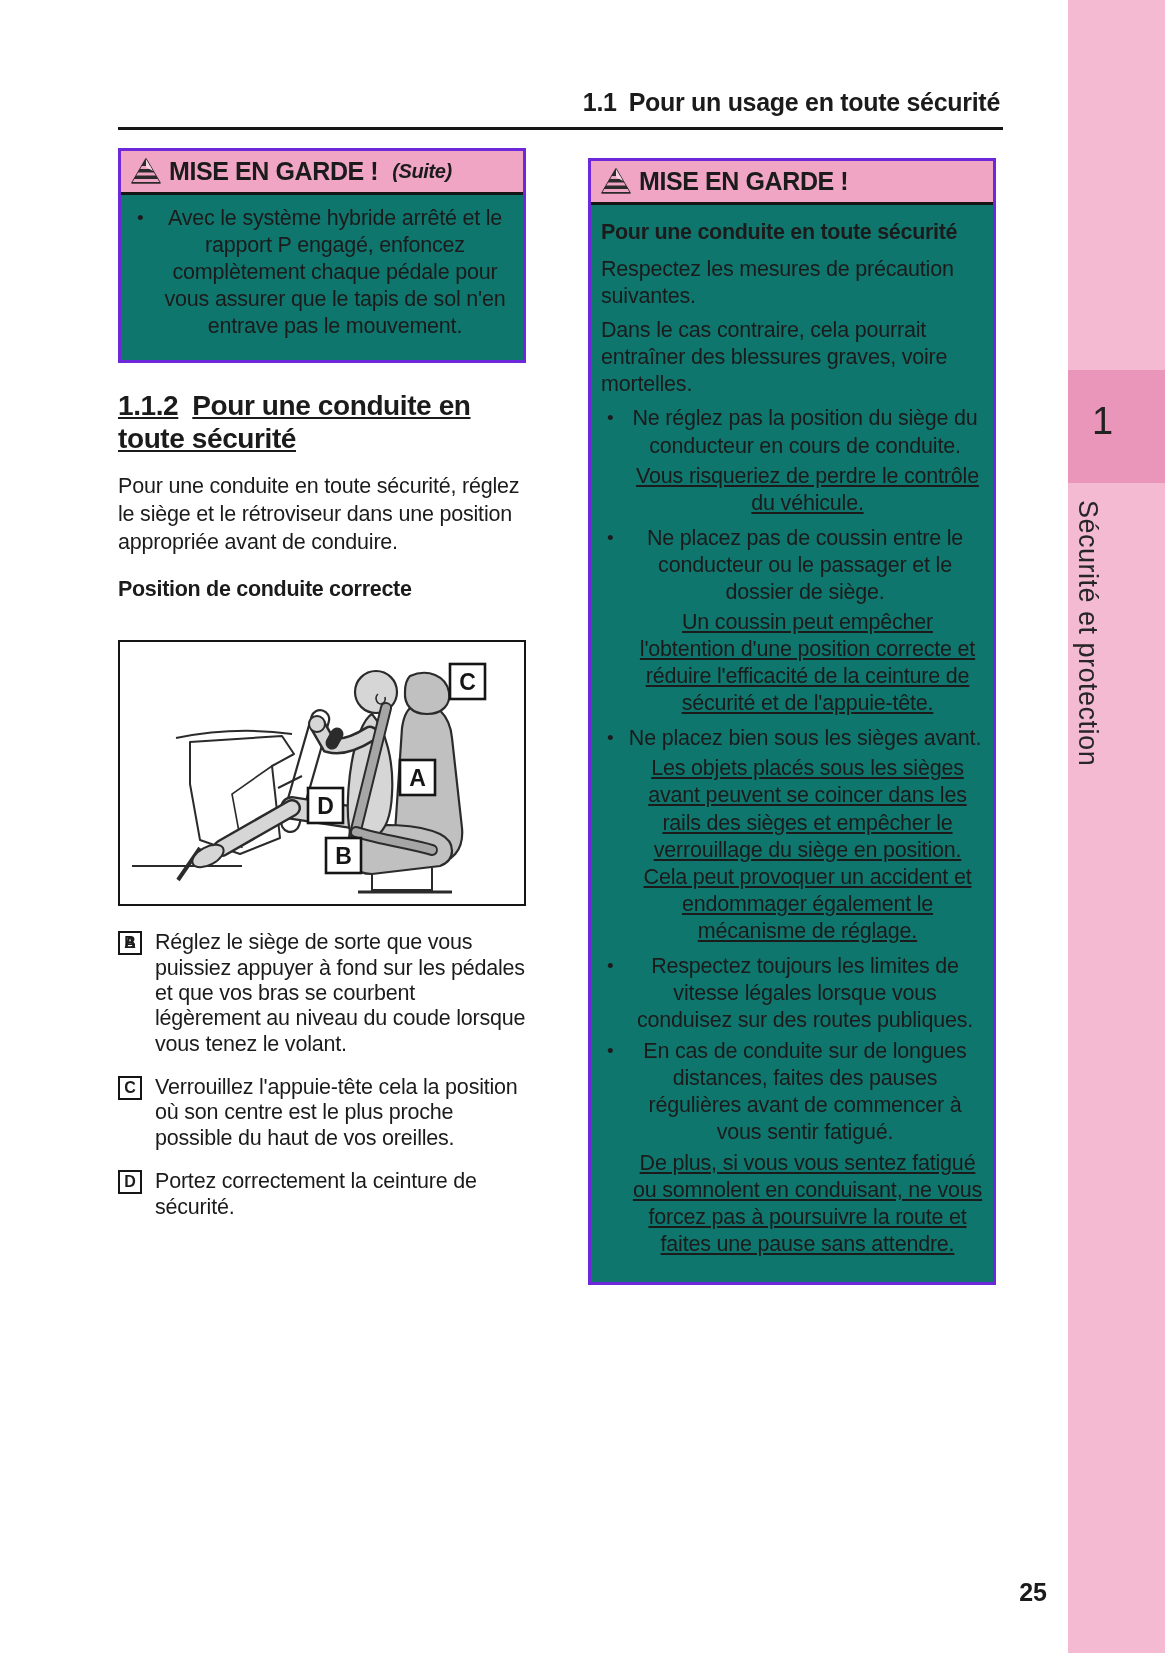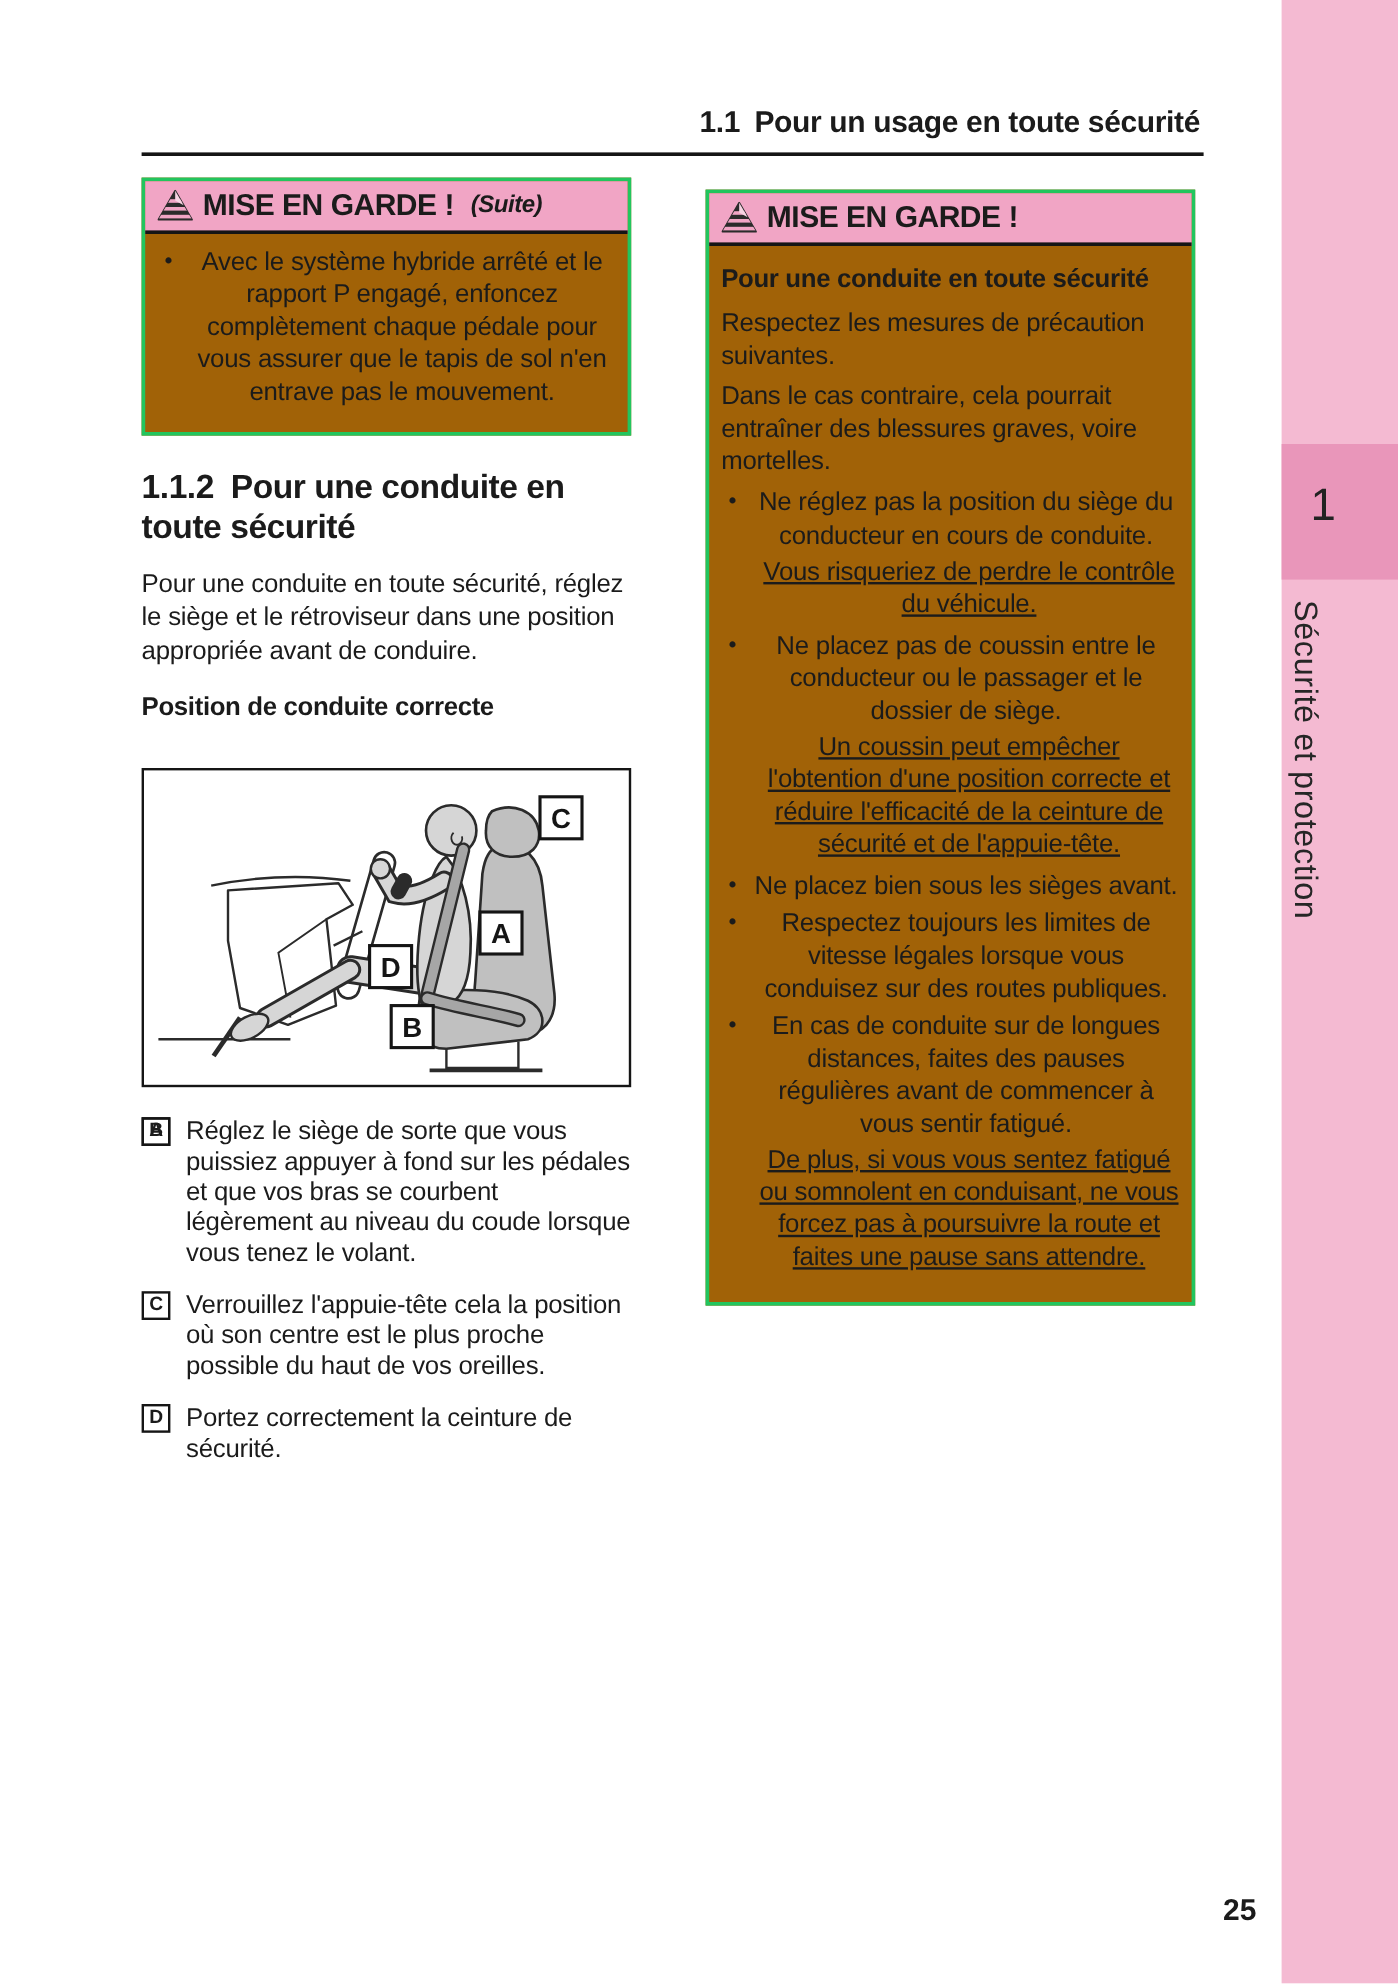--- a/index.html
+++ b/index.html
@@ -27,38 +27,38 @@
   .chapter-num{position:absolute;left:24px;top:30px;font-size:38px;color:#222;}
   .side-vert-title{
     position:absolute;left:1072px;top:500px;writing-mode:vertical-rl;
     font-size:27px;color:#262626;letter-spacing:0.5px;
   }
   .page-num{position:absolute;top:1578px;right:118px;font-weight:bold;font-size:25px;margin-left:48px;}
   
   .col-left{position:absolute;left:118px;top:148px;width:408px;}
   .col-right{position:absolute;left:588px;top:158px;width:408px;}
   
-  .warning-box{border:3px solid #22c55e;background:#a16207;box-sizing:border-box;}
+  .warning-box{border:3px solid #6d28d9;background:#0f766e;box-sizing:border-box;}
   .warning-head{
     background:var(--pink-band);border-bottom:3px solid #151515;
     display:flex;align-items:center;gap:8px;padding:6px 10px;
     font-weight:bold;font-size:25px;letter-spacing:-0.4px;
   }
   .warning-head .suite{font-style:italic;font-size:20px;margin-left:6px;}
   .warning-body{padding:10px 10px 16px 10px;font-size:21.5px;line-height:1.26;letter-spacing:-0.2px;}
   .warn-icon{flex:0 0 auto;display:block;}
   
   ul.bullets{list-style:none;margin:0;padding:0;text-align:center;}
   ul.bullets li{position:relative;padding-left:26px;margin:0 0 4px 0;}
   ul.bullets li::before{content:"\2022";position:absolute;left:6px;top:1px;font-size:19px;}
   ul.bullets .sub{margin:3px 0 8px 5px;text-decoration:underline;}
   .rw-heading{font-weight:bold;font-size:21.5px;margin:4px 0 10px 0;letter-spacing:-0.3px;}
   .rw-paras p{margin:0 0 7px 0;}
   
-  .section-heading{font-weight:bold;font-size:28px;line-height:1.18;letter-spacing:-0.4px;margin:26px 0 0 0;}
+  .section-heading{font-weight:bold;font-size:28px;line-height:1.18;letter-spacing:-0.4px;margin:26px 0 0 0;text-decoration:underline;}
   .section-heading .num{margin-right:14px;}
   .intro{font-size:21.5px;line-height:1.3;letter-spacing:-0.2px;margin:18px 0 0 0;}
   .subheading{font-weight:bold;font-size:21.5px;margin:20px 0 0 0;letter-spacing:-0.3px;}
   .figure-frame{
     margin-top:38px;border:2.5px solid #151515;height:262px;box-sizing:content-box;
     background:#fff;position:relative;overflow:hidden;
   }
   .legend{margin-top:24px;}
   .legend-item{position:relative;padding-left:37px;margin-bottom:18px;font-size:21.5px;line-height:1.18;letter-spacing:-0.2px;}
   .legend-key{
@@ -221,20 +221,21 @@
           <li>
     <span class="bt">Ne réglez pas la position du siège du conducteur en cours de conduite.</span>
     <div class="sub">Vous risqueriez de perdre le contrôle du véhicule.</div>
   </li>
           <li>
     <span class="bt">Ne placez pas de coussin entre le conducteur ou le passager et le dossier de siège.</span>
     <div class="sub">Un coussin peut empêcher l'obtention d'une position correcte et réduire l'efficacité de la ceinture de sécurité et de l'appuie-tête.</div>
   </li>
           <li>
     <span class="bt">Ne placez bien sous les sièges avant.</span>
+    <div class="sub">Les objets placés sous les sièges avant peuvent se coincer dans les rails des sièges et empêcher le verrouillage du siège en position. Cela peut provoquer un accident et endommager également le mécanisme de réglage.</div>
   </li>
           <li>
     <span class="bt">Respectez toujours les limites de vitesse légales lorsque vous conduisez sur des routes publiques.</span>
     
   </li>
           <li>
     <span class="bt">En cas de conduite sur de longues distances, faites des pauses régulières avant de commencer à vous sentir fatigué.</span>
     <div class="sub">De plus, si vous vous sentez fatigué ou somnolent en conduisant, ne vous forcez pas à poursuivre la route et faites une pause sans attendre.</div>
   </li>
         </ul>

